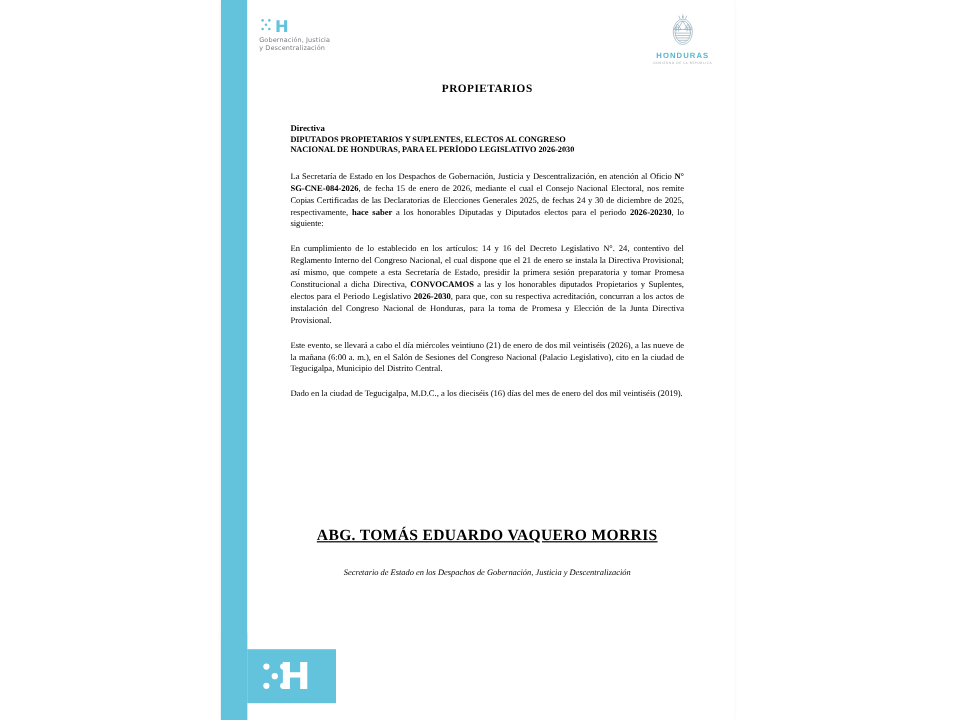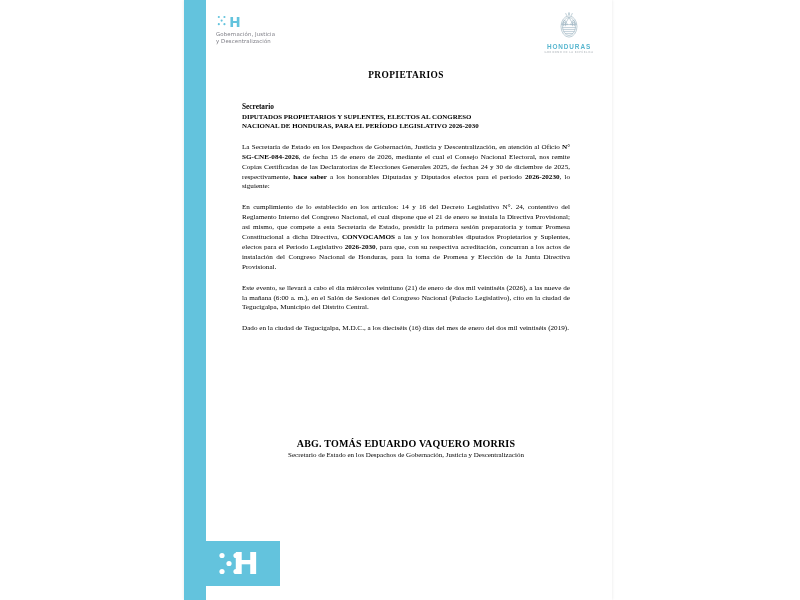--- a/index.html
+++ b/index.html
@@ -127,29 +127,31 @@
 
   
   #signature-block {
     position: absolute;
     left: 58px;
     top: 438px;
     width: 328px;
     text-align: center;
   }
   #signer-name {
-    font-size: 10px;
+    font-size: 13px;
     font-weight: bold;
     letter-spacing: 0.02em;
     color: #000;
+    text-decoration: underline;
   }
   #signer-title {
     font-size: 7.0px;
     color: #000;
-    margin-top: 2px;
+    margin-top: 19px;
+    font-style: italic;
   }
 
   
   #footer-logo {
     position: absolute;
     left: 184px;
     top: 527px;
     width: 96px;
     height: 73px;
   }
@@ -209,21 +211,21 @@
       <div class="hn-sub">GOBIERNO DE LA REPÚBLICA</div>
     </div>
 
   </div>
 
   <div id="doc-body">
 
     <div id="doc-title">PROPIETARIOS</div>
 
     <div id="addressee-block">
-      <div class="addressee-line">Secretario</div>
+      <div class="addressee-line">Directiva</div>
       <div class="addressee-line small">DIPUTADOS PROPIETARIOS Y SUPLENTES, ELECTOS AL CONGRESO</div>
       <div class="addressee-line small">NACIONAL DE HONDURAS, PARA EL PERÍODO LEGISLATIVO 2026-2030</div>
     </div>
 
     <div id="paragraph-container">
         <div class="para">La Secretaría de Estado en los Despachos de Gobernación, Justicia y Descentralización, en atención al Oficio <b>N° SG-CNE-084-2026</b>, de fecha 15 de enero de 2026, mediante el cual el Consejo Nacional Electoral, nos remite Copias Certificadas de las Declaratorias de Elecciones Generales 2025, de fechas 24 y 30 de diciembre de 2025, respectivamente, <b>hace saber</b> a los honorables Diputadas y Diputados electos para el periodo <b>2026-20230</b>, lo siguiente:</div>
         <div class="para">En cumplimiento de lo establecido en los artículos: 14 y 16 del Decreto Legislativo N°. 24, contentivo del Reglamento Interno del Congreso Nacional, el cual dispone que el 21 de enero se instala la Directiva Provisional; así mismo, que compete a esta Secretaría de Estado, presidir la primera sesión preparatoria y tomar Promesa Constitucional a dicha Directiva, <b>CONVOCAMOS</b> a las y los honorables diputados Propietarios y Suplentes, electos para el Periodo Legislativo <b>2026-2030</b>, para que, con su respectiva acreditación, concurran a los actos de instalación del Congreso Nacional de Honduras, para la toma de Promesa y Elección de la Junta Directiva Provisional.</div>
         <div class="para">Este evento, se llevará a cabo el día miércoles veintiuno (21) de enero de dos mil veintiséis (2026), a las nueve de la mañana (6:00 a. m.), en el Salón de Sesiones del Congreso Nacional (Palacio Legislativo), cito en la ciudad de Tegucigalpa, Municipio del Distrito Central.</div>
         <div class="para">Dado en la ciudad de Tegucigalpa, M.D.C., a los dieciséis (16) días del mes de enero del dos mil veintiséis (2019).</div>
       </div>

